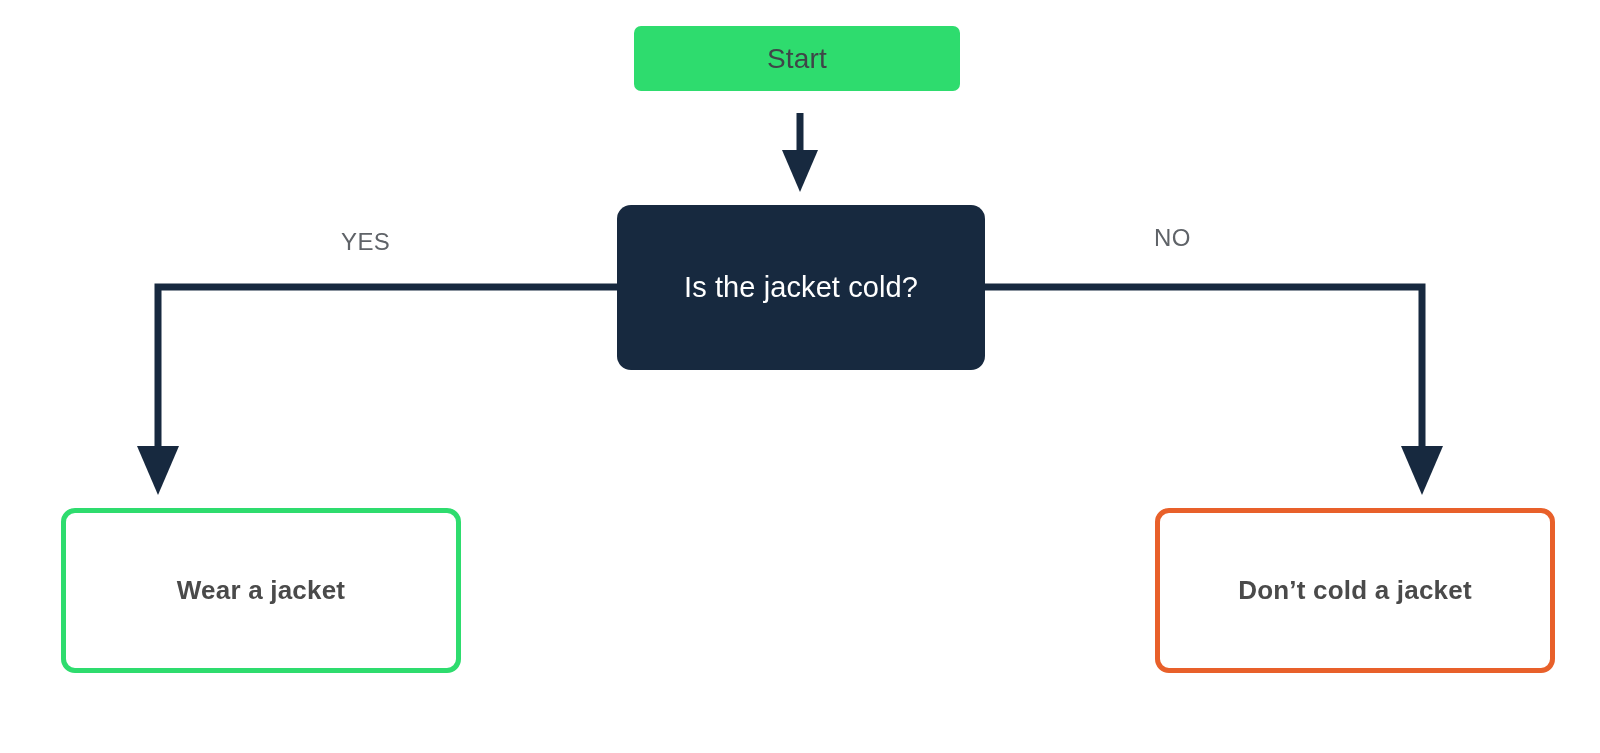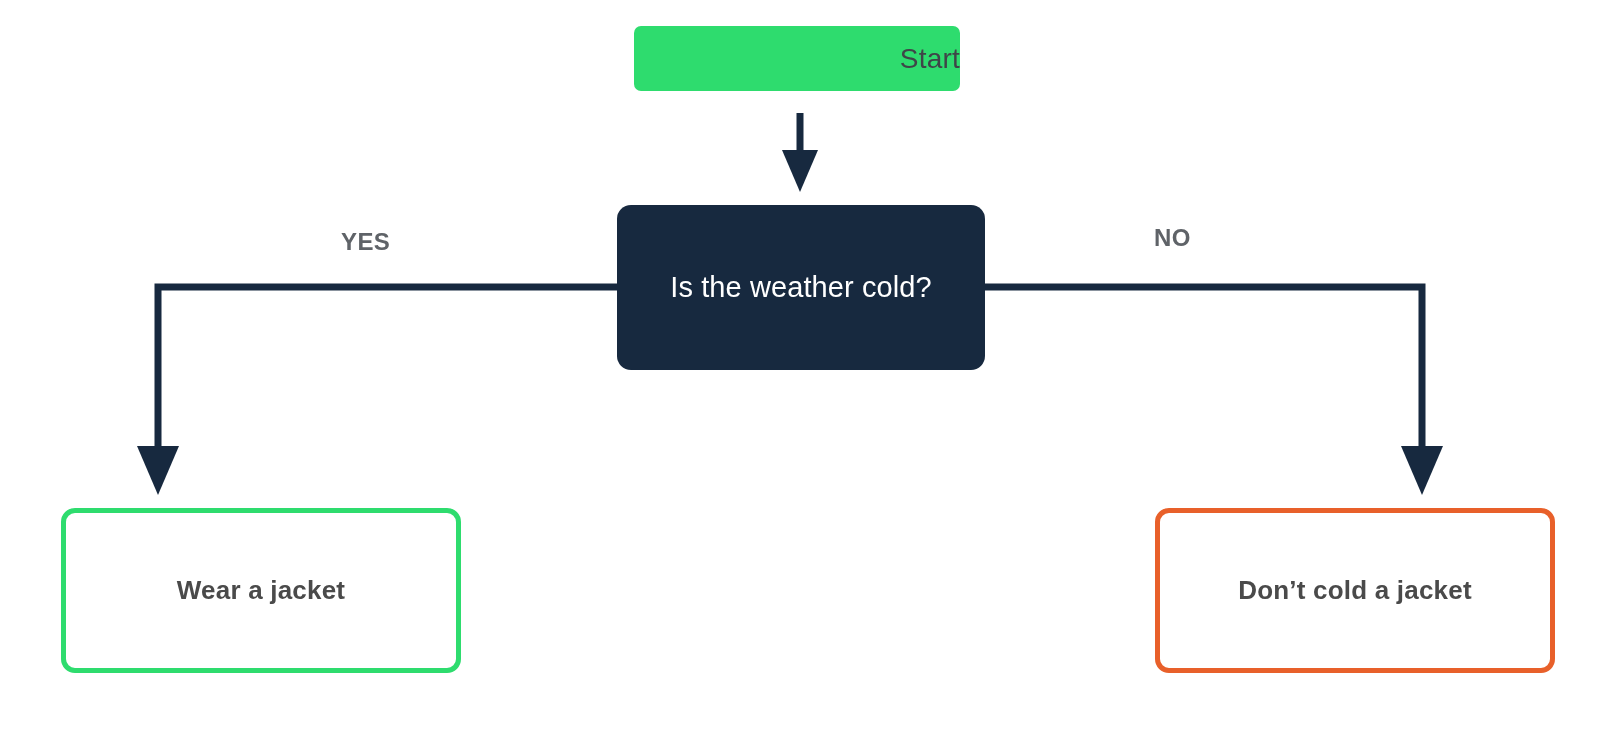--- a/index.html
+++ b/index.html
@@ -35,21 +35,20 @@
   }
 
   
   .node-start {
     left: 634px;
     top: 26px;
     width: 326px;
     height: 65px;
     background: #2edc6e;
     border-radius: 7px;
-    justify-content: flex-end;
   }
   .node-start .node-label {
     font-size: 28px;
     font-weight: 400;
     color: #3f4548;
     letter-spacing: 0.2px;
   }
 
   
   .node-decision {
@@ -91,21 +90,21 @@
     left: 1155px;
     top: 508px;
     border-color: #e8602a;
   }
 
   
   .branch-label {
     position: absolute;
     font-size: 24px;
     color: #5f6368;
-    font-weight: 700;
+    font-weight: 400;
     letter-spacing: 0.4px;
     white-space: nowrap;
   }
   .branch-label-yes {
     left: 341px;
     top: 228px;
   }
   .branch-label-no {
     left: 1154px;
     top: 224px;
@@ -132,21 +131,21 @@
       <path d="M 985 287 L 1422 287 L 1422 452" stroke="#17293f" stroke-width="7" fill="none" stroke-linecap="butt" stroke-linejoin="miter"></path>
       <polygon points="1401,446 1443,446 1422,495" fill="#17293f"></polygon>
     </g>
   </svg>
 
   <div class="node node-start">
     <span class="node-label">Start</span>
   </div>
 
   <div class="node node-decision">
-    <span class="node-label">Is the weather cold?</span>
+    <span class="node-label">Is the jacket cold?</span>
   </div>
 
   <div class="branch-label branch-label-yes">YES</div>
 
   <div class="branch-label branch-label-no">NO</div>
 
   <div class="node node-outcome node-yes-outcome">
     <span class="node-label">Wear a jacket</span>
   </div>
 

